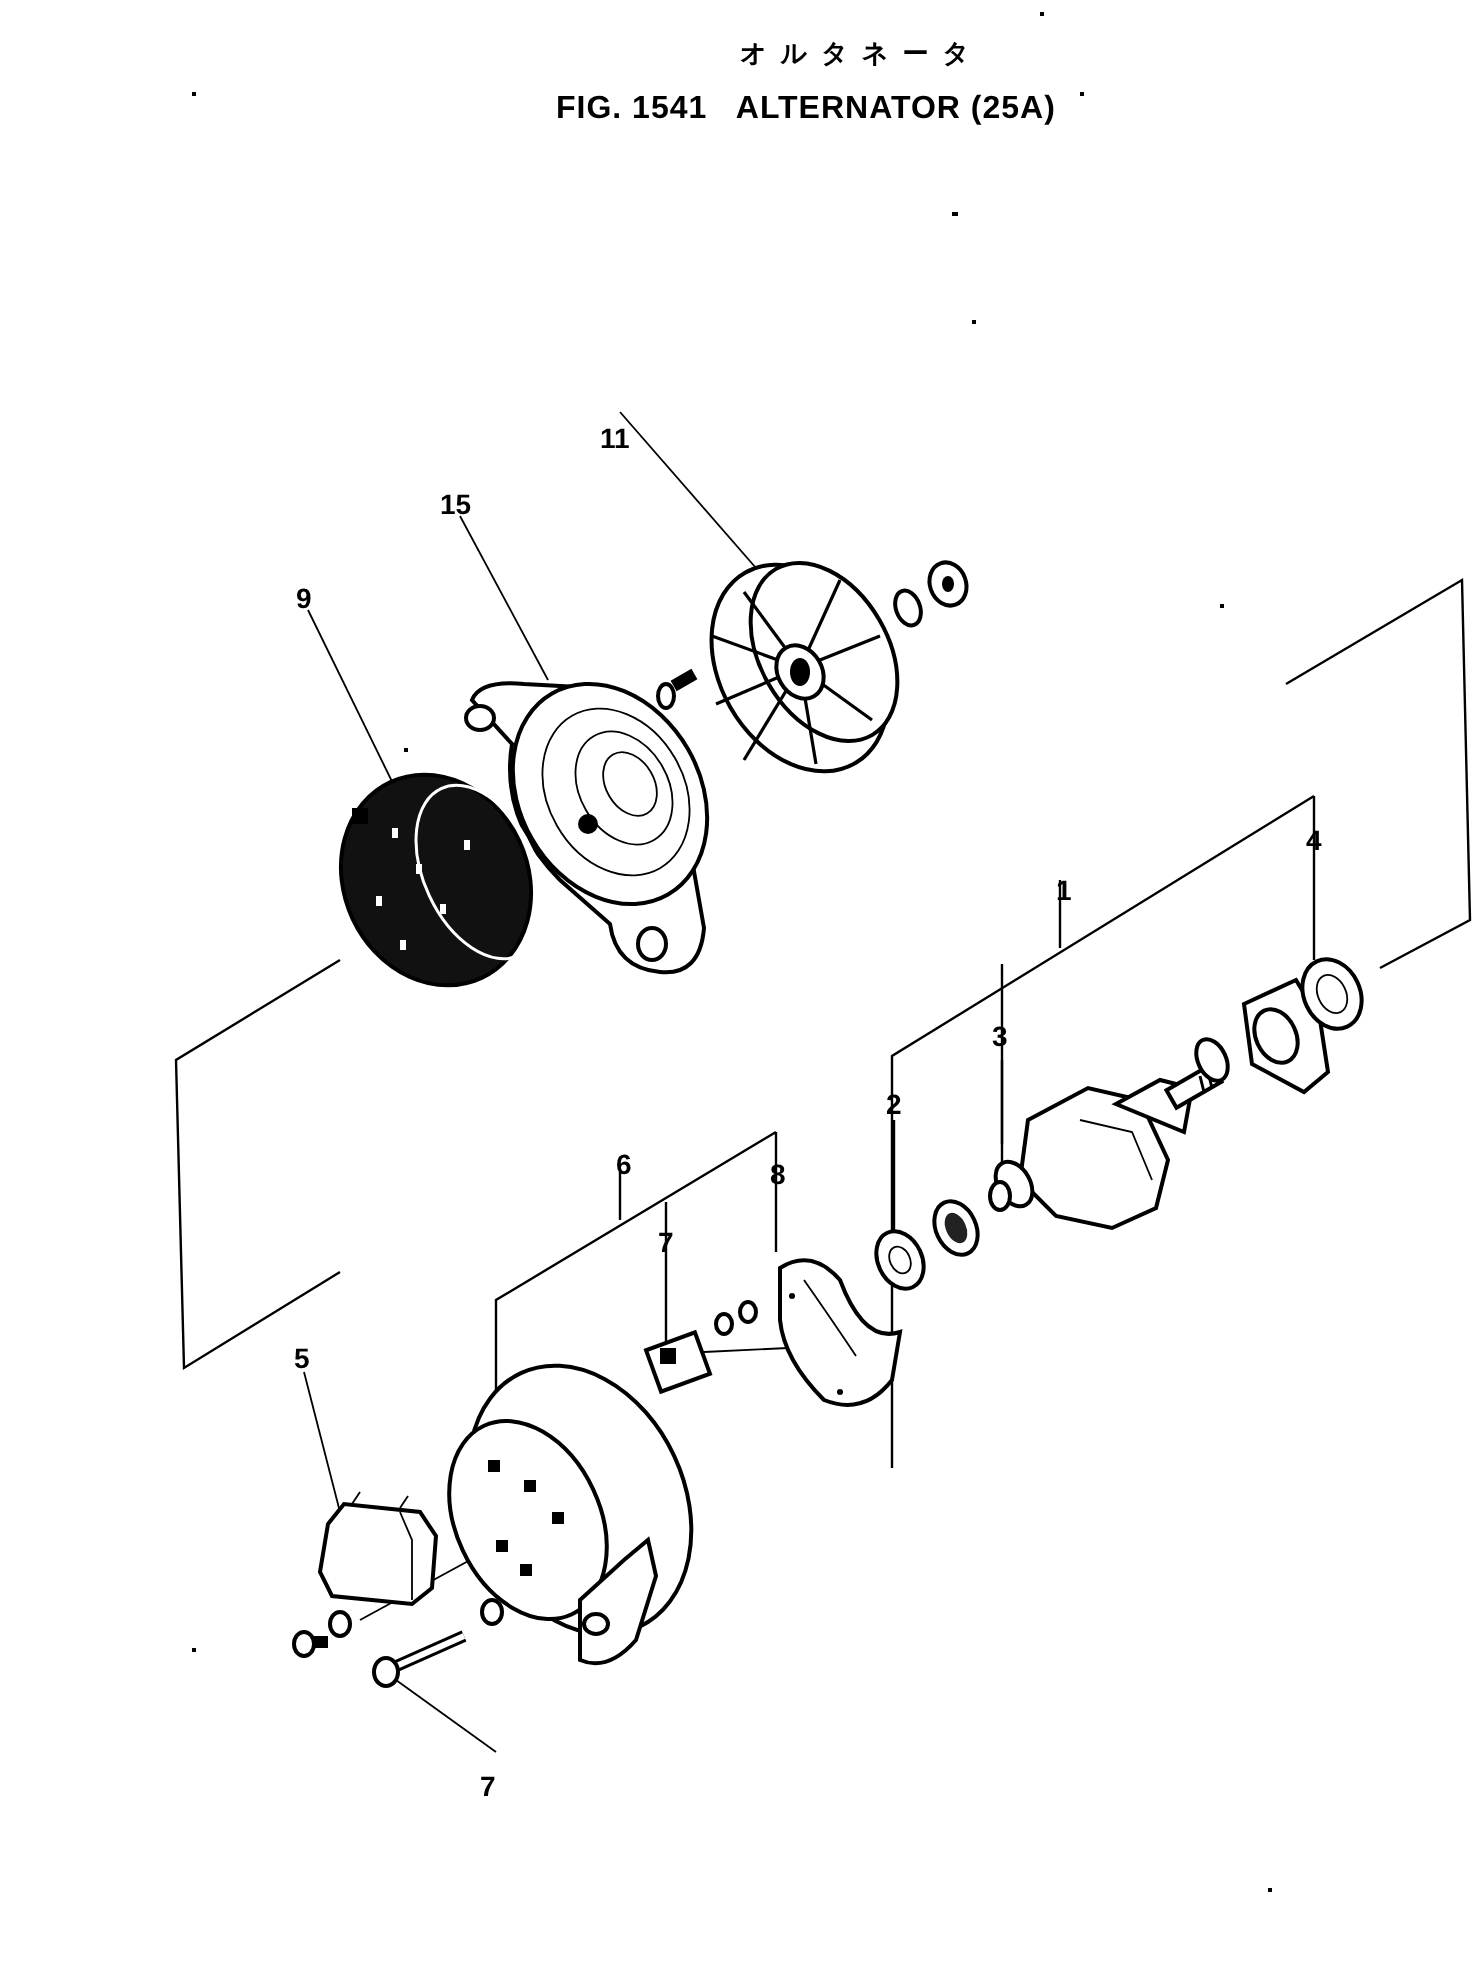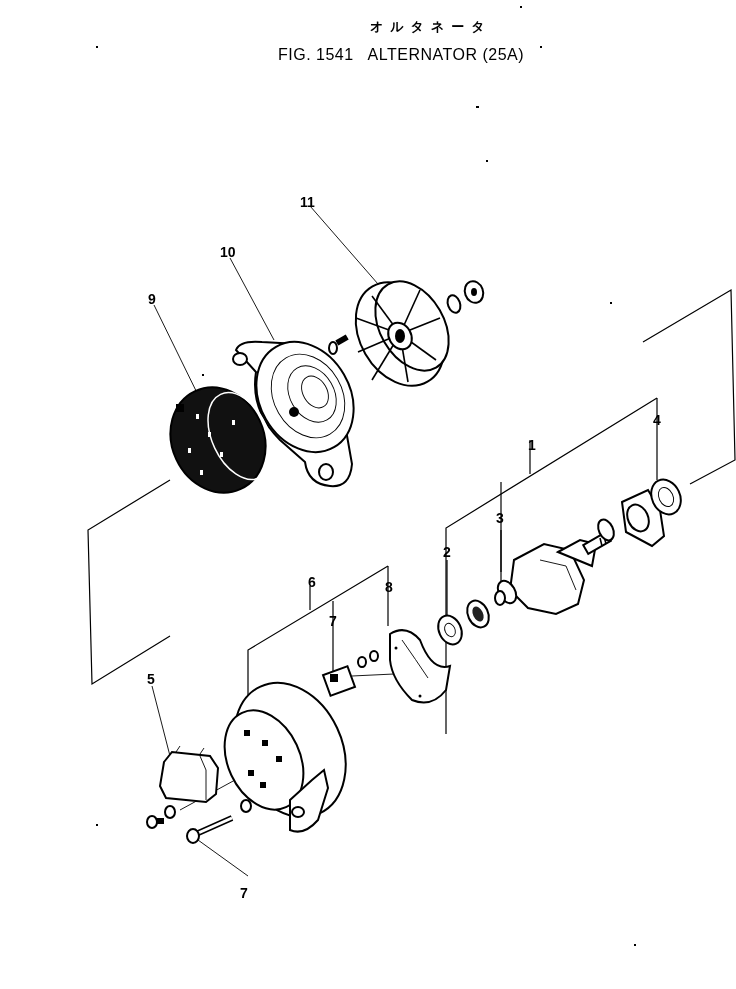--- a/index.html
+++ b/index.html
@@ -1,18 +1,18 @@
 <!DOCTYPE html>
 <html><head>
 <meta charset="utf-8">
 <style>
   html, body { margin:0; padding:0; background:#ffffff; }
   body { width:736px; height:989px; position:relative; overflow:hidden; font-family:"Liberation Sans", sans-serif; color:#000; }
   .title-jp { position:absolute; left:370px; top:18px; font-size:13px; font-weight:bold; letter-spacing:7px; font-family:"DejaVu Sans", sans-serif; }
-  .title { position:absolute; left:278px; top:46px; font-size:16px; font-weight:normal; letter-spacing:0.5px; white-space:pre; font-family:"Liberation Sans", sans-serif; }
+  .title { position:absolute; left:278px; top:46px; font-size:16px; font-weight:bold; letter-spacing:0.5px; white-space:pre; font-family:"Liberation Sans", sans-serif; }
   .callout { position:absolute; font-size:14px; font-weight:bold; font-family:"Liberation Sans", sans-serif; line-height:1; }
   svg.diagram { position:absolute; left:0; top:0; }
   .ln { stroke:#000; stroke-width:1.2; fill:none; }
   .thin { stroke:#000; stroke-width:0.9; fill:none; }
   .part { stroke:#000; stroke-width:2; fill:#fff; }
   .dark { stroke:#000; stroke-width:2; fill:#111; }
 </style>
 </head>
 <body>
 
@@ -190,15 +190,15 @@
 
 <div class="callout" style="left:528px;top:438px;">1</div>
 <div class="callout" style="left:443px;top:545px;">2</div>
 <div class="callout" style="left:496px;top:511px;">3</div>
 <div class="callout" style="left:653px;top:413px;">4</div>
 <div class="callout" style="left:147px;top:672px;">5</div>
 <div class="callout" style="left:308px;top:575px;">6</div>
 <div class="callout" style="left:329px;top:614px;">7</div>
 <div class="callout" style="left:385px;top:580px;">8</div>
 <div class="callout" style="left:148px;top:292px;">9</div>
-<div class="callout" style="left:220px;top:245px;">10</div>
-<div class="callout" style="left:300px;top:195px;">11</div>
+<div class="callout" style="left:220px;top:245px;">15</div>
+<div class="callout" style="left:300px;top:212px;">11</div>
 <div class="callout" style="left:240px;top:886px;">7</div>
 
 </body></html>

